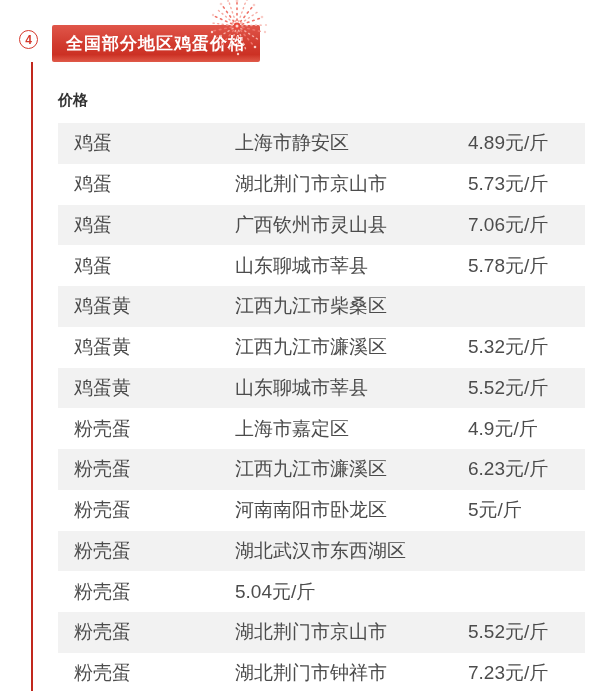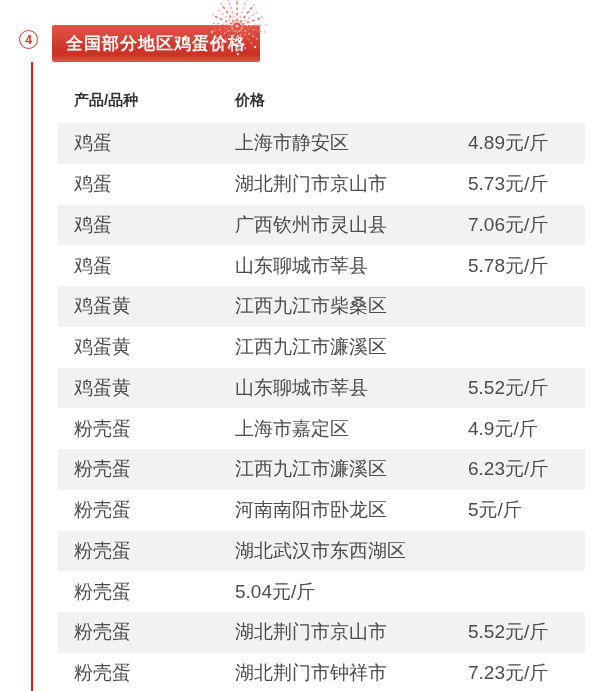--- a/index.html
+++ b/index.html
@@ -129,21 +129,20 @@
       <circle cx="39" cy="2" r="1.1"></circle>
         <circle cx="58" cy="27" r="1.1"></circle>
       <circle cx="20" cy="3" r="1.1"></circle>
     </g>
     <circle cx="29" cy="28" r="3.4" fill="#e9493b"></circle>
     <circle cx="29" cy="28" r="1.5" fill="#fbd7d3"></circle>
   </svg>
 
   <div class="price-table">
     <div class="t-header">
-      <span class="cell c1">产品/品种</span>
       <span class="cell c3">价格</span>
     </div>
     <div>
   <div class="t-row striped">
     <span class="cell c1">鸡蛋</span>
     <span class="cell c2">上海市静安区</span>
     <span class="cell c3">4.89元/斤</span>
   </div>
 
   <div class="t-row">
@@ -165,20 +164,21 @@
   </div>
 
   <div class="t-row striped">
     <span class="cell c1">鸡蛋黄</span>
     <span class="cell c2">江西九江市柴桑区</span>
   </div>
 
   <div class="t-row">
     <span class="cell c1">鸡蛋黄</span>
     <span class="cell c2">江西九江市濂溪区</span>
+    <span class="cell c3">5.32元/斤</span>
   </div>
 
   <div class="t-row striped">
     <span class="cell c1">鸡蛋黄</span>
     <span class="cell c2">山东聊城市莘县</span>
     <span class="cell c3">5.52元/斤</span>
   </div>
 
   <div class="t-row">
     <span class="cell c1">粉壳蛋</span>

